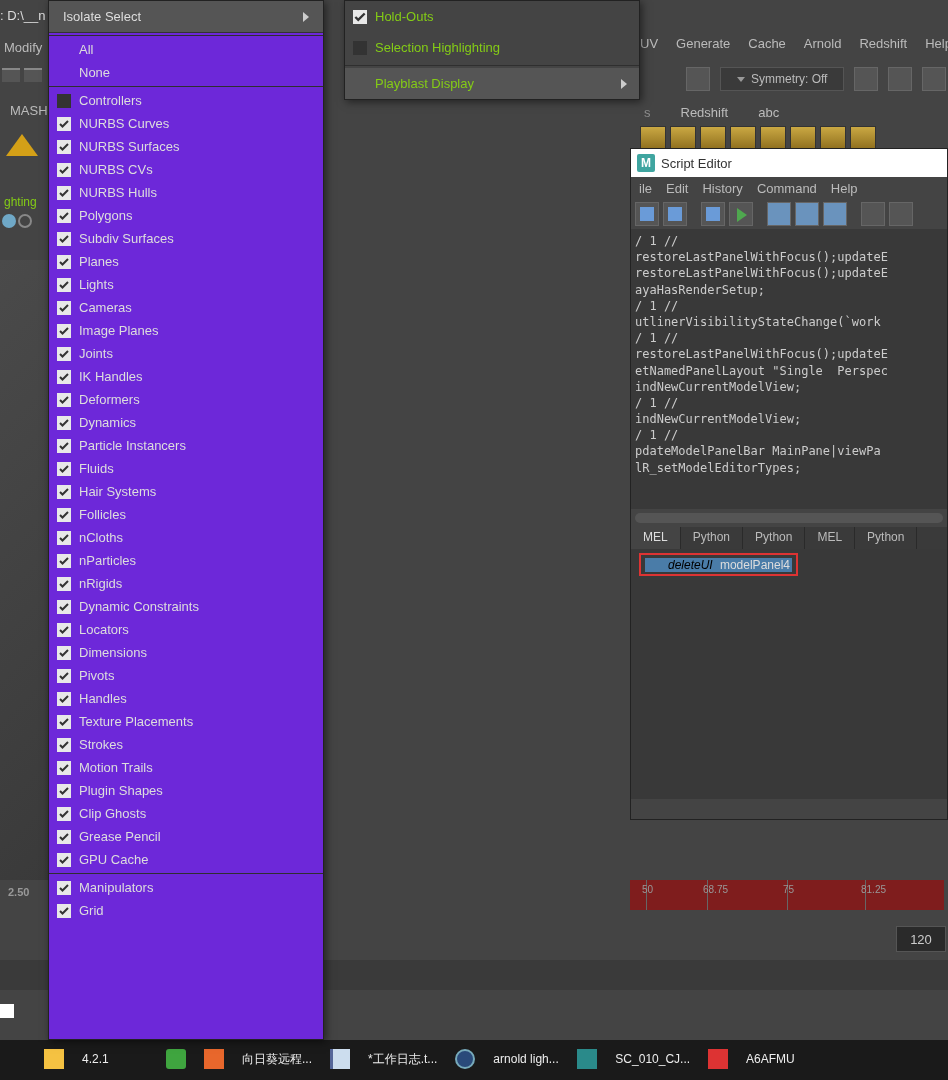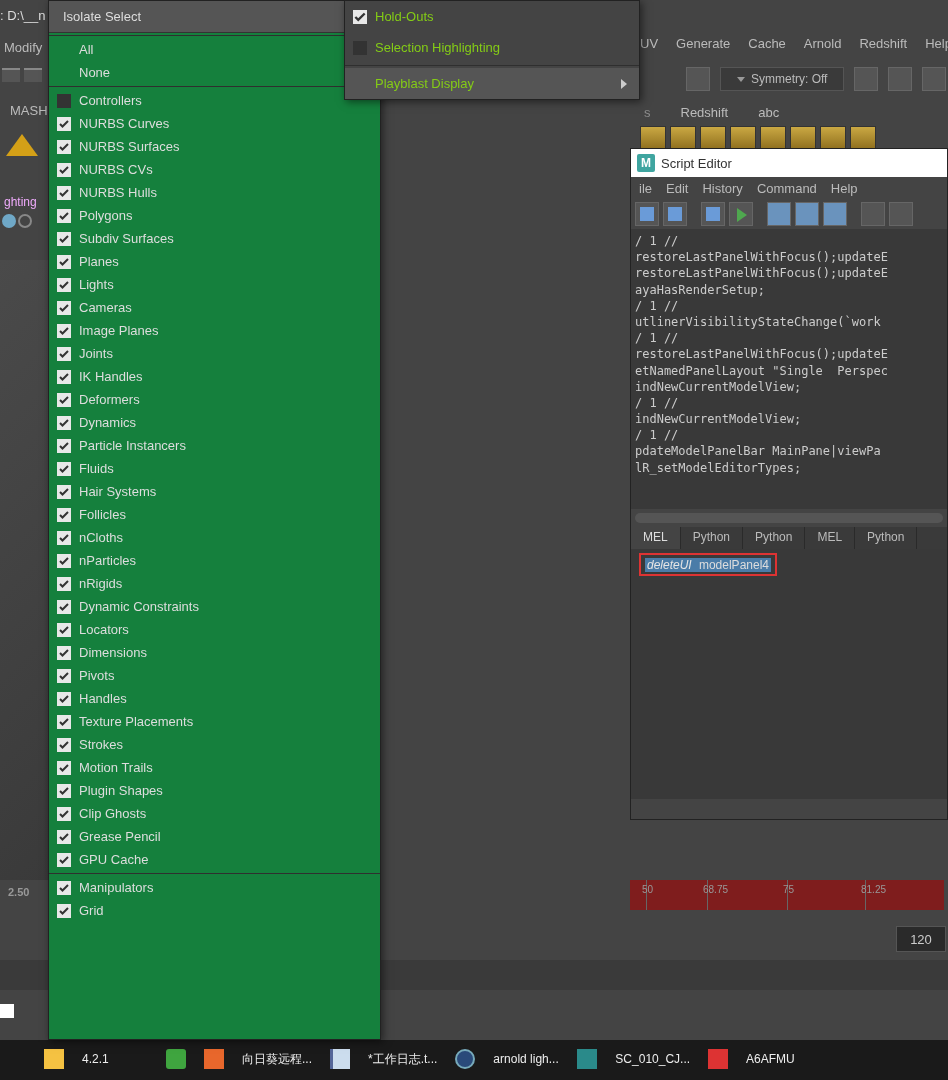--- a/index.html
+++ b/index.html
@@ -20,32 +20,32 @@
 .folder-ico { width: 18px; height: 14px; background: #555; border-top: 2px solid #888; }
 
 
 .mash-label { position: absolute; top: 103px; left: 10px; color: #bbb; font-size: 13px; }
 
 
 .cone-icon { position: absolute; top: 130px; left: 4px; width: 36px; height: 36px; }
 .cone-tri { width: 0; height: 0; border-left: 16px solid transparent; border-right: 16px solid transparent; border-bottom: 22px solid #d4a017; margin: 4px auto; }
 
 
-.lighting-label { position: absolute; top: 195px; left: 4px; font-size: 12px; color: #f0abfc; }
+.lighting-label { position: absolute; top: 195px; left: 4px; font-size: 12px; color: #84cc16; }
 .lighting-icons { position: absolute; top: 214px; left: 2px; display: flex; gap: 2px; }
 .pin-ico { width: 14px; height: 14px; background: #6fa8c7; border-radius: 50%; }
 .sync-ico { width: 14px; height: 14px; border: 2px solid #888; border-radius: 50%; }
 
 
 .viewport-grid { position: absolute; top: 260px; left: 0; width: 50px; height: 620px; background: linear-gradient(135deg, #4a4a4a 0%, #3a3a3a 100%); overflow:hidden;}
 
 .v-250 { position: absolute; top: 886px; left: 8px; color: #999; font-size: 11px; font-weight: bold; }
 
 
-.show-menu { position: absolute; top: 0; left: 48px; width: 333px; height: 1040px; background: #15803d; border: 1px solid #222; box-shadow: 2px 2px 8px rgba(0,0,0,0.5); z-index: 50; }
+.show-menu { position: absolute; top: 0; left: 48px; width: 276px; height: 1040px; background: #6d28d9; border: 1px solid #222; box-shadow: 2px 2px 8px rgba(0,0,0,0.5); z-index: 50; }
 .show-menu .isolate { display: flex; align-items: center; justify-content: space-between; padding: 8px 14px; background: #555; color: #ddd; border-bottom: 1px solid #333; }
 .show-menu .arrow { width: 0; height: 0; border-top: 5px solid transparent; border-bottom: 5px solid transparent; border-left: 6px solid #ccc; }
 .show-menu .sep { height: 1px; background: #2f2f2f; margin: 2px 0; }
 .show-menu .item { display: flex; align-items: center; padding: 4px 12px 4px 8px; color: #ddd; cursor: pointer; }
 .show-menu .chk { width: 14px; height: 14px; background: #e8e8e8; display: flex; align-items: center; justify-content: center; margin-right: 8px; flex-shrink: 0; }
 .show-menu .chk.blank { background: transparent; width: 14px; margin-right: 8px; }
 .show-menu .chk svg { width: 12px; height: 12px; }
 .show-menu .label { flex: 1; font-size: 13px; }
 
 
@@ -80,21 +80,21 @@
 .se-tool.play::after{content:"";position:absolute;left:7px;top:5px;border-left:10px solid #4fa84f;border-top:7px solid transparent;border-bottom:7px solid transparent;}
 .se-tool.brush{background:#6a93bd;}
 .se-output { background: #393939; color: #ccc; font-family: Consolas, monospace; font-size: 12px; padding: 4px; height: 280px; overflow: hidden; white-space: pre; line-height: 1.35; }
 .se-scroll { height: 10px; background: #555; margin: 4px; border-radius: 5px; }
 .se-tabs { height: 22px; display: flex; background: #3a3a3a; font-size: 12px; }
 .se-tab { padding: 3px 12px; color: #bbb; border-right: 1px solid #2a2a2a; cursor: pointer; }
 .se-tab.active { background: #444; color: #ddd; }
 .se-input-area { background: #393939; height: 250px; position: relative; padding: 4px; }
 .highlighted-cmd { position: absolute; top: 4px; left: 8px; border: 2px solid #d33; padding: 2px 4px; }
 .cmd-text { font-family: Consolas, monospace; font-size: 12px; background: #4a7ca8; padding: 0 2px; }
-.cmd-kw { color: #e5e5e5; font-style: italic; }
+.cmd-kw { color: #000000; font-style: italic; margin-left: 21px; }
 .cmd-arg { color: #ddd; }
 
 
 .timeline { position: absolute; top: 880px; left: 630px; right: 4px; height: 30px; background: #7f1d1d; display: flex; align-items: center; }
 .time-tick { position: absolute; top: 0; bottom: 0; width: 1px; background: #666; }
 .time-label { position: absolute; top: 4px; font-size: 10px; color: #999; }
 
 .frame-box { position: absolute; top: 926px; right: 2px; width: 50px; height: 26px; background: #2a2a2a; color: #ccc; display: flex; align-items: center; justify-content: center; font-size: 13px; border:1px solid #555;}
 
 .lower-strip { position: absolute; top: 960px; left: 0; right: 0; height: 30px; background: #3a3a3a; }

